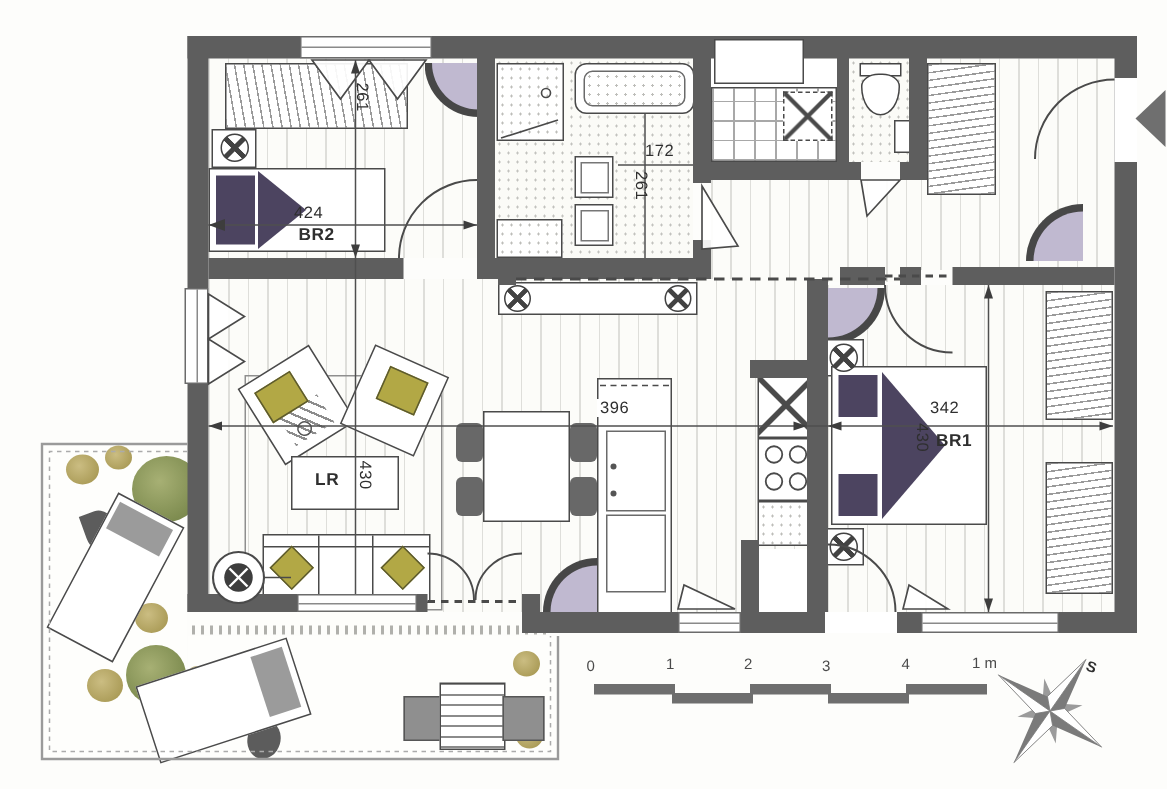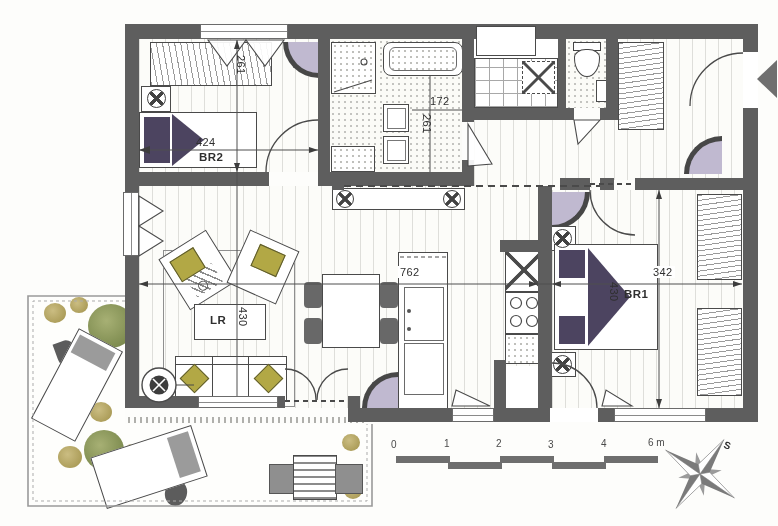--- a/index.html
+++ b/index.html
@@ -292,35 +292,35 @@
     </g>
   </svg>
 
   <div class="dim" style="left:196px;top:136px;">424</div>
   <div class="dim rlabel" style="left:199px;top:151px;">BR2</div>
   <div class="dim dimv" style="left:247px;top:55px;">261</div>
 
   <div class="dim" style="left:430px;top:95px;">172</div>
   <div class="dim dimv" style="left:433px;top:114px;">261</div>
 
-  <div class="dim" style="left:398px;top:266px;background:#fff;padding:0 2px;">762</div>
+  <div class="dim" style="left:398px;top:266px;background:#fff;padding:0 2px;">396</div>
   <div class="dim rlabel" style="left:210px;top:314px;">LR</div>
   <div class="dim dimv" style="left:249px;top:307px;">430</div>
 
-  <div class="dim" style="left:618px;top:266px;background:#fff;padding:0 2px;margin-left:33px;">342</div>
+  <div class="dim" style="left:618px;top:266px;background:#fff;padding:0 2px;">342</div>
   <div class="dim rlabel" style="left:624px;top:288px;">BR1</div>
   <div class="dim dimv" style="left:620px;top:282px;">430</div>
 
   <div>
     <div class="scale-lab" style="left:391px;top:439px;">0</div>
     <div class="scale-lab" style="left:444px;top:438px;">1</div>
     <div class="scale-lab" style="left:496px;top:438px;">2</div>
     <div class="scale-lab" style="left:548px;top:439px;">3</div>
     <div class="scale-lab" style="left:601px;top:438px;">4</div>
-    <div class="scale-lab" style="left:648px;top:437px;">6 m</div>
+    <div class="scale-lab" style="left:648px;top:437px;">1 m</div>
     <div class="dark" style="left:396px;top:456px;width:54px;height:7px;"></div>
     <div class="dark" style="left:448px;top:462px;width:54px;height:7px;"></div>
     <div class="dark" style="left:500px;top:456px;width:54px;height:7px;"></div>
     <div class="dark" style="left:552px;top:462px;width:54px;height:7px;"></div>
     <div class="dark" style="left:604px;top:456px;width:54px;height:7px;"></div>
   </div>
 
   <div class="dim" style="left:724px;top:440px;font-size:10px;font-weight:bold;transform:rotate(20deg);">S</div>
 
 </div>

